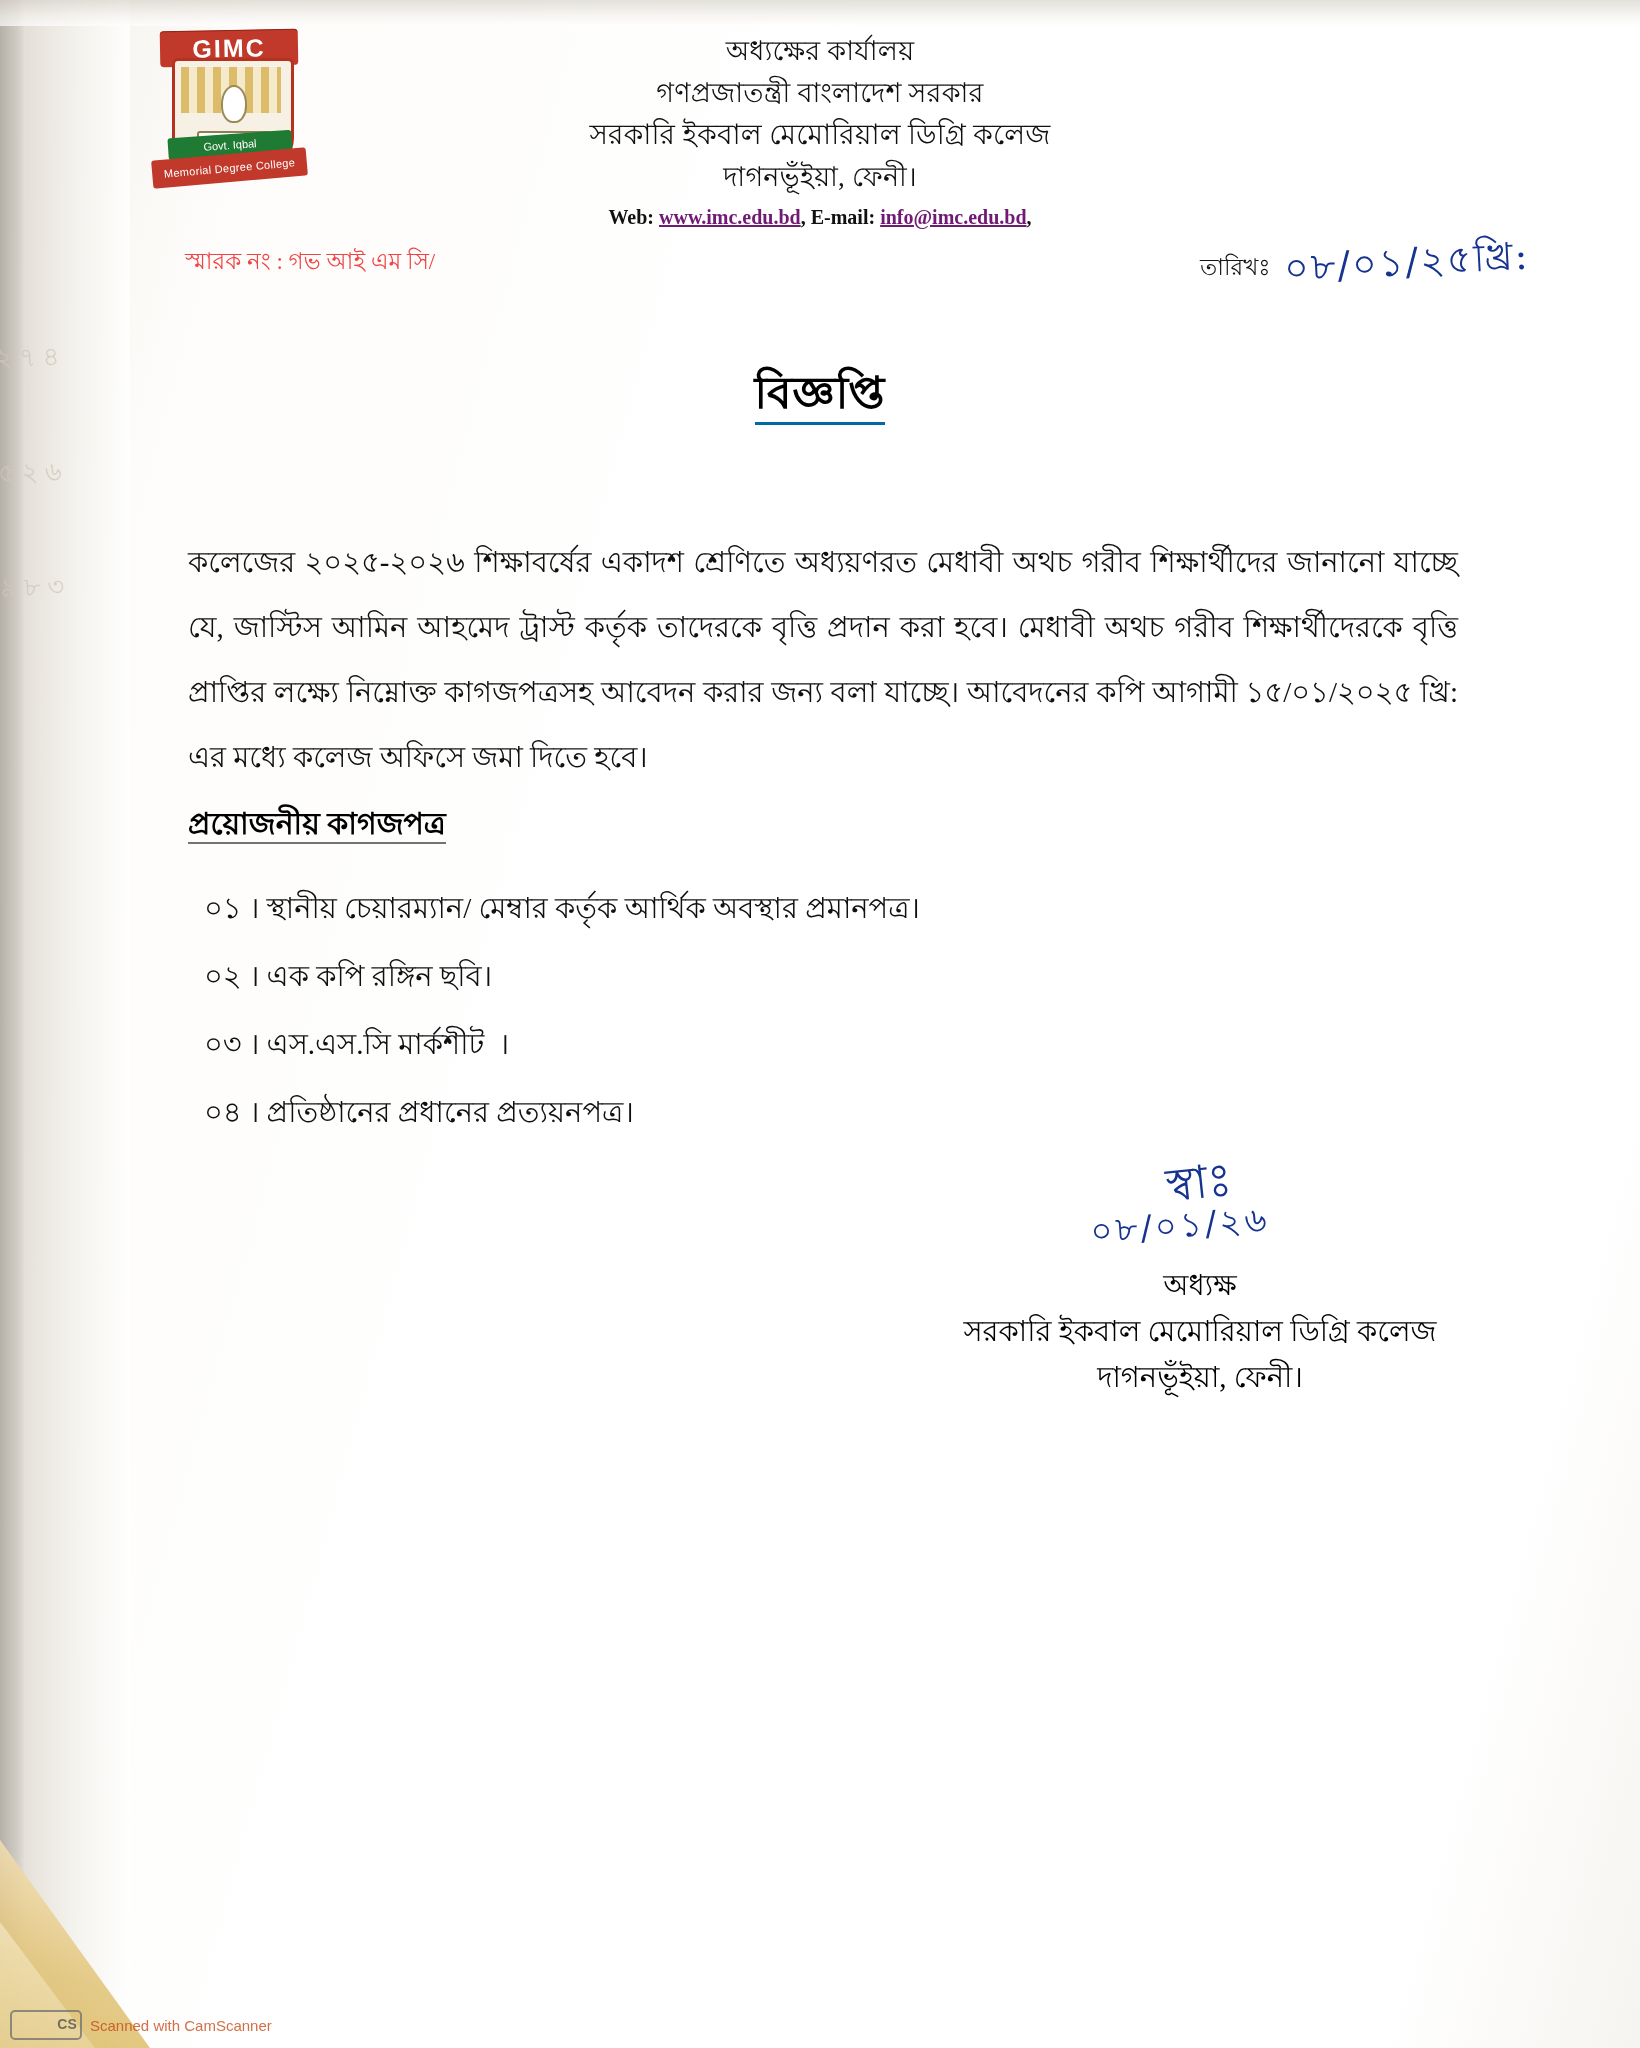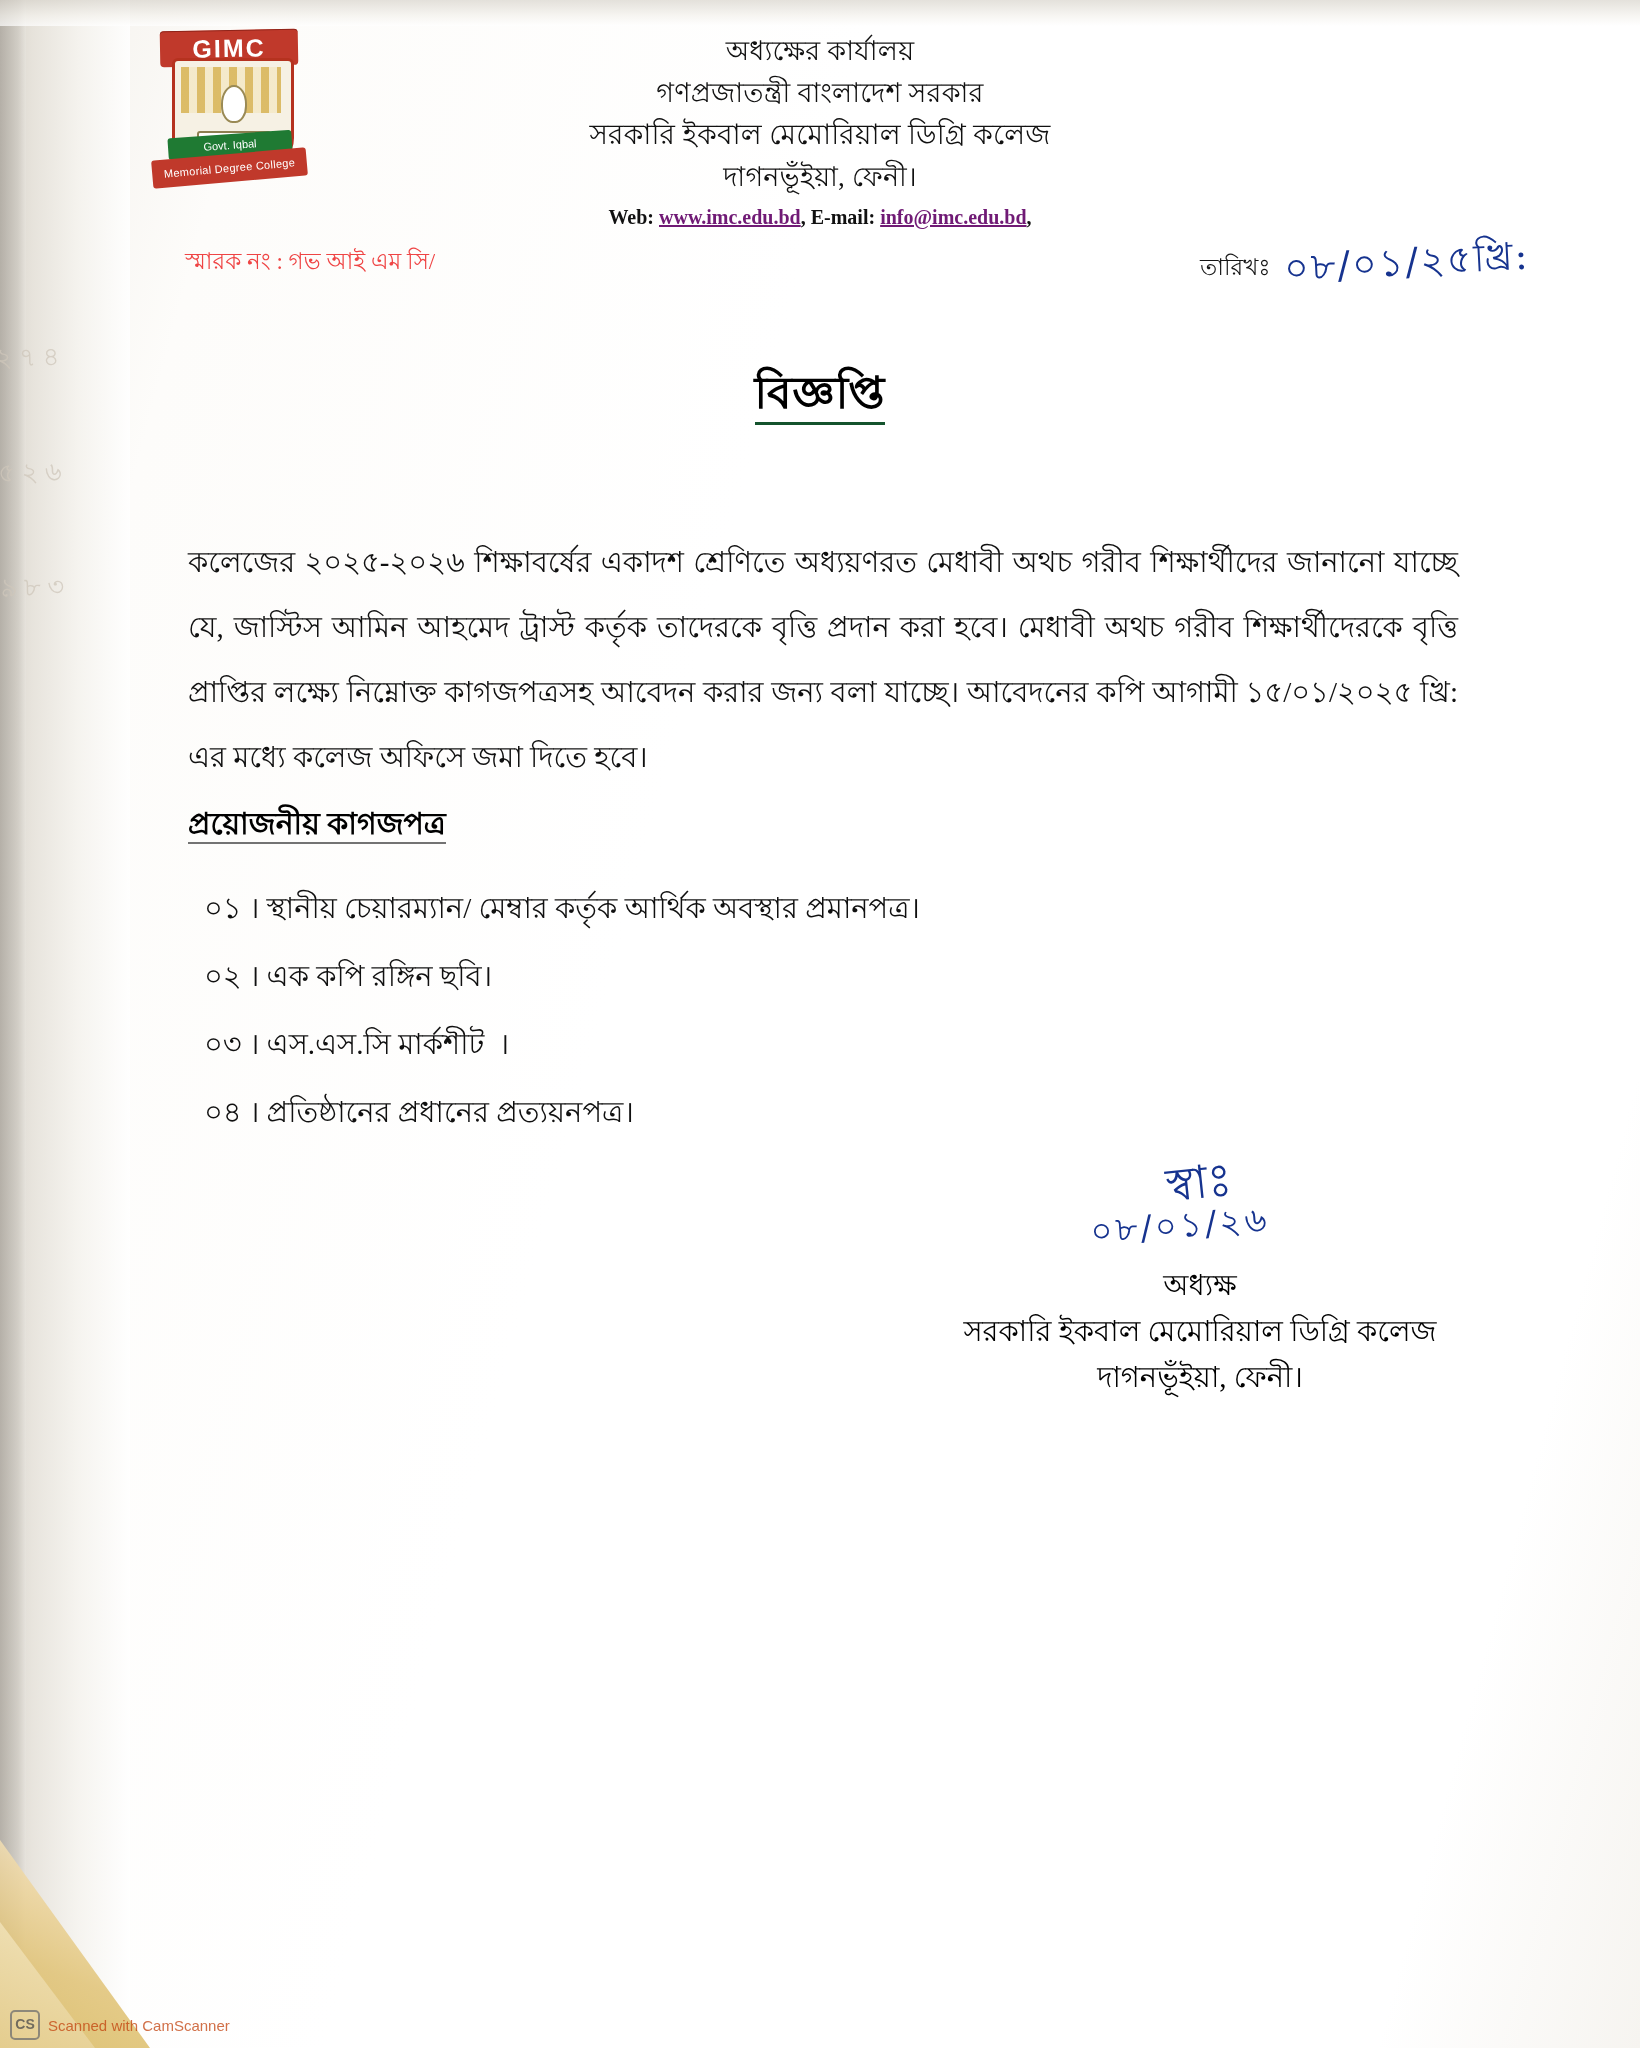--- a/index.html
+++ b/index.html
@@ -272,21 +272,21 @@
     position: absolute;
     left: 0;
     top: 360px;
     width: 1640px;
     text-align: center;
     font-size: 44px;
     font-weight: bold;
     letter-spacing: 1px;
   }
   #notice-title .u {
-    border-bottom: 3px solid #14532d;
+    border-bottom: 3px solid #0369a1;
     padding-bottom: 4px;
   }
 
   #body-text {
     position: absolute;
     left: 188px;
     top: 530px;
     width: 1270px;
     font-size: 29px;
     line-height: 65px;
@@ -373,20 +373,21 @@
     width: 26px;
     height: 26px;
     border: 2px solid #6f6f6f;
     border-radius: 5px;
     color: #4a4a4a;
     font-family: "Liberation Sans", sans-serif;
     font-size: 14px;
     font-weight: bold;
     line-height: 24px;
     text-align: center;
+    padding-left: 42px;
   }
   #cs-footer .cs-text {
     color: #c2410c;
     font-family: "Liberation Sans", sans-serif;
     font-size: 15px;
   }
 </style>
 </head>
 <body>
 

